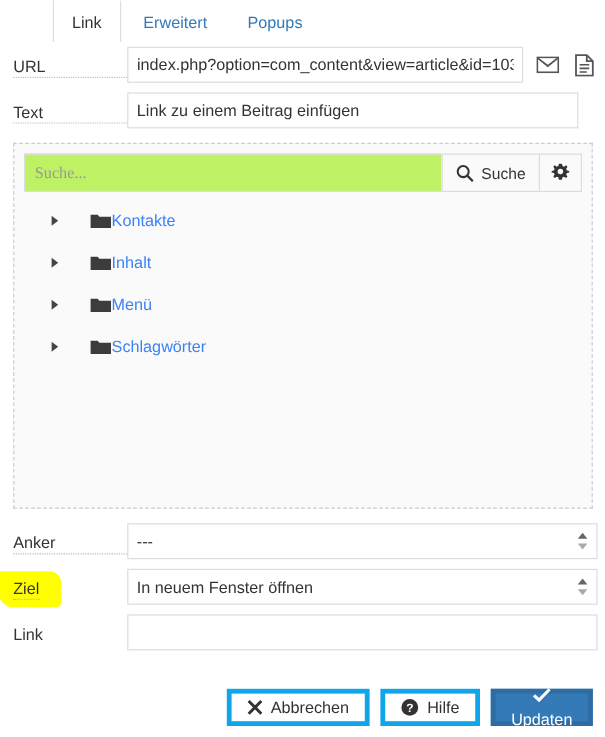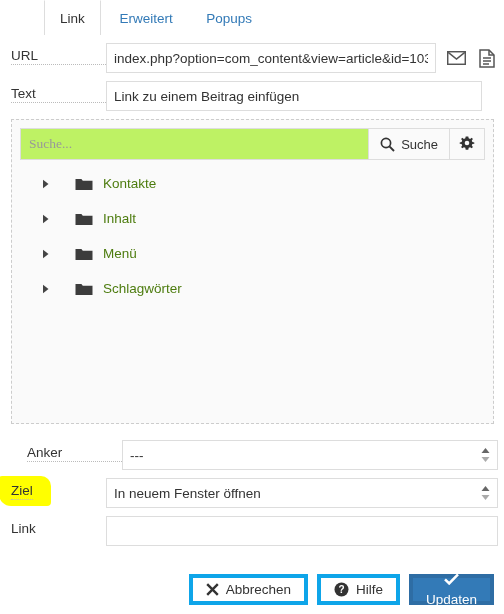--- a/index.html
+++ b/index.html
@@ -39,21 +39,21 @@
     color: #333333;
     background: #ffffff;
     border-left: 1px solid #dddddd;
     border-right: 1px solid #dddddd;
     border-top: 1px solid transparent;
   }
 
   
   .frow {
     display: flex;
-    align-items: flex-end;
+    align-items: center;
     padding: 0 6px 0 11px;
     box-sizing: border-box;
     height: 38px;
   }
   .flabel {
     width: 95px;
     flex: 0 0 95px;
     font-size: 13.5px;
     color: #333333;
     border-bottom: 1px dotted #bbbbbb;
@@ -182,23 +182,22 @@
     cursor: pointer;
   }
   .folder {
     width: 18px;
     flex: 0 0 18px;
     margin-left: 19px;
     display: flex;
     align-items: center;
   }
   .tlabel {
-    margin-left: 10px;
-    font-size: 13.5px;
-    color: #4d7c0f;
+    font-size: 13.5px;
+    color: #3b82f6;
   }
 
   
   .selwrap {
     position: relative;
     flex: 1 1 auto;
     min-width: 0;
   }
   select.sel {
     -webkit-appearance: none;
@@ -366,21 +365,21 @@
       <span class="folder">
         <svg width="18" height="14" viewBox="0 0 18 14">
           <path d="M0.5 2 H6.4 L7.8 3.7 H17.5 V13 H0.5 Z" fill="#3c3c3c"></path>
         </svg>
       </span>
       <span class="tlabel">Schlagwörter</span>
     </div>
   </div>
 </div>
 
-<div class="frow" style="margin-top:8px;margin-left:16px;">
+<div class="frow" style="margin-top:8px;">
   <div class="flabel">Anker</div>
   <div class="fctl">
     <div class="selwrap">
       <select class="sel">
         <option>---</option>
       </select>
       <span class="spin">
         <svg width="9" height="6" viewBox="0 0 9 6">
             <path d="M4.5 0 L8.5 5 L0.5 5 Z" fill="#666666"></path>
           </svg>

